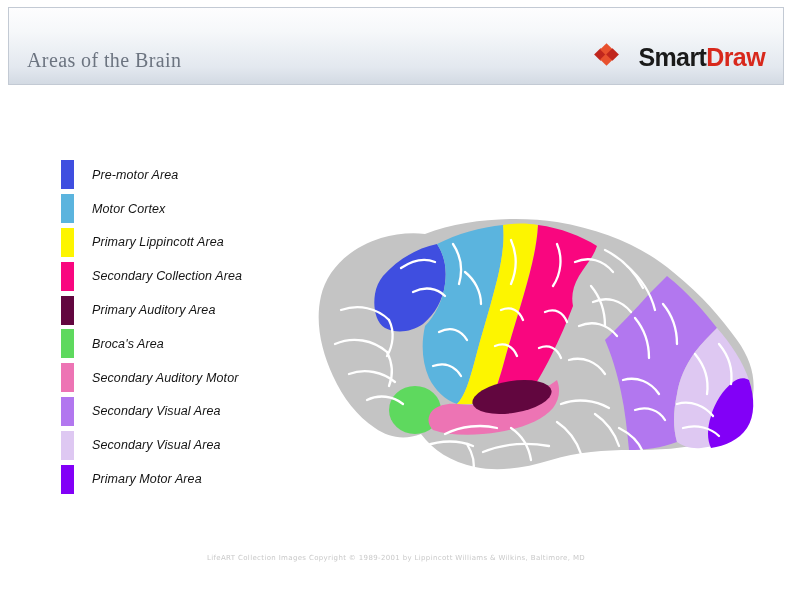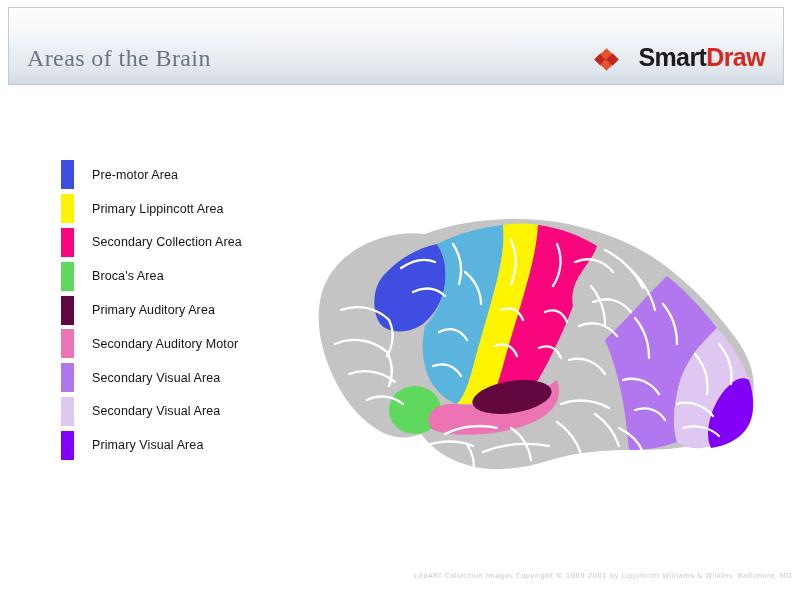--- a/index.html
+++ b/index.html
@@ -27,32 +27,32 @@
     border: 1px solid #c3cad4;
     background: linear-gradient(to bottom, #fdfdfe 0%, #f6f8fa 30%, #e3e8ef 78%, #d3dae3 100%);
     display: flex;
     align-items: flex-end;
     justify-content: space-between;
     padding: 0 18px 10px 18px;
   }
 
   #page-title {
     font-family: "Liberation Serif", serif;
-    font-size: 24px;
+    font-size: 20px;
     color: #6c7480;
     letter-spacing: 0.4px;
     line-height: 1;
     padding-bottom: 4px;
     white-space: nowrap;
   }
 
   
   #brand-logo {
     display: flex;
-    align-items: flex-end;
+    align-items: flex-start;
     gap: 20px;
     padding-bottom: 4px;
   }
   .diamond-mark {
     position: relative;
     width: 22px;
     height: 20px;
   }
   .diamond-mark span {
     position: absolute;
@@ -80,20 +80,21 @@
   #legend {
     position: absolute;
     left: 61px;
     top: 158px;
     width: 250px;
   }
   .legend-item {
     display: flex;
     align-items: center;
     height: 33.8px;
+    font-style: italic;
   }
   .legend-swatch {
     width: 13px;
     height: 29px;
     flex: none;
   }
   .legend-label {
     margin-left: 18px;
     font-size: 12.5px;
     color: #141414;
@@ -108,23 +109,23 @@
     top: 214px;
     width: 460px;
     height: 290px;
   }
   #brain-figure svg { display: block; width: 100%; height: 100%; }
 
   
   #footer-credit {
     position: absolute;
     left: 0;
-    top: 572px;
+    top: 554px;
     width: 792px;
-    text-align: right;
+    text-align: center;
     font-size: 7px;
     color: #c9c9c9;
     letter-spacing: 0.35px;
     font-family: "DejaVu Sans", sans-serif;
   }
 </style>
 </head>
 <body>
 
 <div id="header-bar">
@@ -140,50 +141,54 @@
     <span class="brand-text"><span class="brand-smart">Smart</span><span class="brand-draw">Draw</span></span>
   </div>
 </div>
 
 <div id="legend">
   <div class="legend-item">
     <span class="legend-swatch" style="background: rgb(63, 78, 224);"></span>
     <span class="legend-label">Pre-motor Area</span>
   </div>
   <div class="legend-item">
+    <span class="legend-swatch" style="background: rgb(91, 180, 222);"></span>
+    <span class="legend-label">Motor Cortex</span>
+  </div>
+  <div class="legend-item">
     <span class="legend-swatch" style="background: rgb(253, 245, 0);"></span>
     <span class="legend-label">Primary Lippincott Area</span>
   </div>
   <div class="legend-item">
     <span class="legend-swatch" style="background: rgb(249, 6, 127);"></span>
     <span class="legend-label">Secondary Collection Area</span>
   </div>
   <div class="legend-item">
+    <span class="legend-swatch" style="background: rgb(98, 6, 63);"></span>
+    <span class="legend-label">Primary Auditory Area</span>
+  </div>
+  <div class="legend-item">
     <span class="legend-swatch" style="background: rgb(94, 217, 94);"></span>
     <span class="legend-label">Broca's Area</span>
   </div>
   <div class="legend-item">
-    <span class="legend-swatch" style="background: rgb(98, 6, 63);"></span>
-    <span class="legend-label">Primary Auditory Area</span>
-  </div>
-  <div class="legend-item">
     <span class="legend-swatch" style="background: rgb(237, 116, 180);"></span>
     <span class="legend-label">Secondary Auditory Motor</span>
   </div>
   <div class="legend-item">
     <span class="legend-swatch" style="background: rgb(178, 119, 239);"></span>
     <span class="legend-label">Secondary Visual Area</span>
   </div>
   <div class="legend-item">
     <span class="legend-swatch" style="background: rgb(222, 200, 242);"></span>
     <span class="legend-label">Secondary Visual Area</span>
   </div>
   <div class="legend-item">
     <span class="legend-swatch" style="background: rgb(130, 0, 247);"></span>
-    <span class="legend-label">Primary Visual Area</span>
+    <span class="legend-label">Primary Motor Area</span>
   </div>
 </div>
 
 <div id="brain-figure">
   <svg viewBox="0 0 460 290" xmlns="http://www.w3.org/2000/svg">
 
     <g>
       <path id="brain-base" d="
         M 120,20
         C 160,4 215,2 252,8

